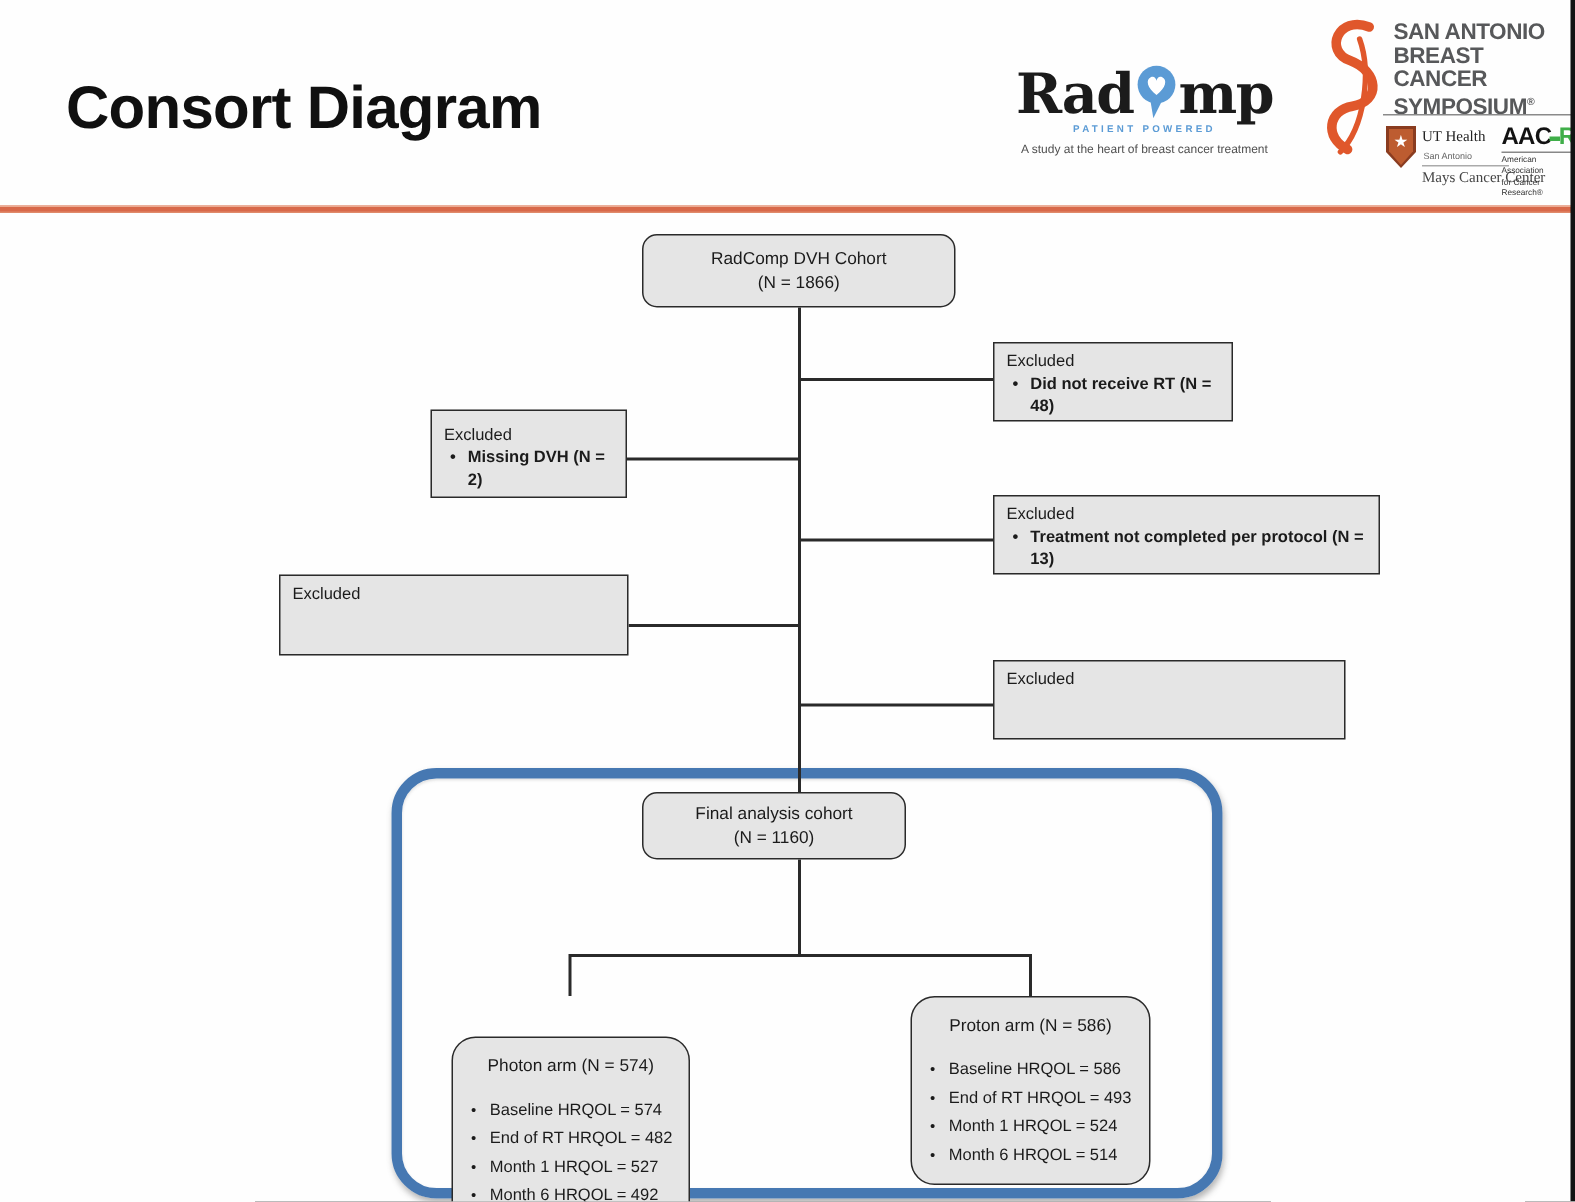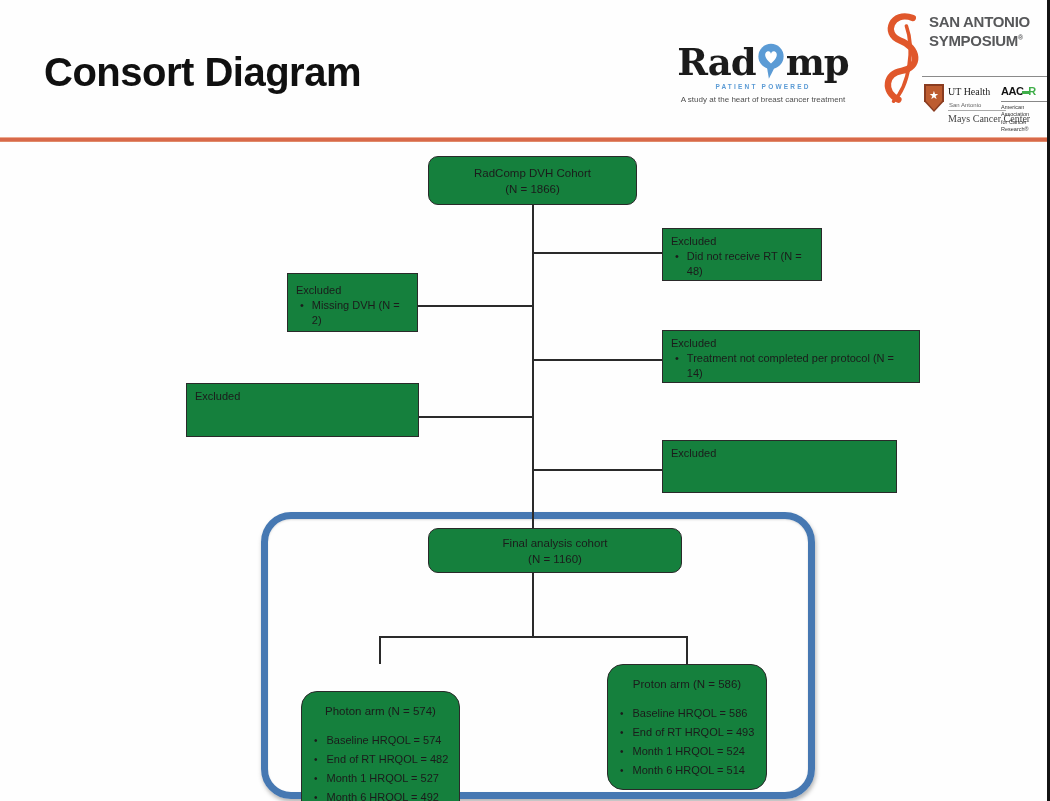--- a/index.html
+++ b/index.html
@@ -42,36 +42,36 @@
     background:#bd5c30; clip-path:polygon(0 0,100% 0,100% 62%,50% 100%,0 62%);
     color:#fff; font-size:11px; line-height:18px; text-align:center; }
   #uth-name { left:948px; top:86px; font-family:"Liberation Serif", serif;
     font-size:10px; color:#222; }
   #uth-sub { left:949px; top:102px; font-size:6px; color:#666; }
   #uth-div { left:948px; top:110px; width:58px; height:1px; background:#aaa; }
   #uth-sub2 { left:948px; top:113px; font-family:"Liberation Serif", serif;
     font-size:10px; color:#444; }
 
   #aacr { left:1001px; top:84px; width:50px; }
-  .aacr-row { display:flex; align-items:center; font-weight:bold; font-size:11px;
+  .aacr-row { display:flex; align-items:center; font-weight:bold; font-size:16px;
     letter-spacing:-0.5px; color:#121212; line-height:15px; }
   .aacr-dash { display:inline-block; width:7px; height:3px; background:#3fae49; margin:1px 0 0 -1px; }
   .aacr-r { color:#3fae49; margin-left:-1px; }
   #aacr-div { width:48px; height:1px; background:#888; margin-top:2px; }
   .aacr-sub { font-size:5.5px; line-height:6.5px; color:#333; margin-top:2px; }
 
   
   .fc-line { position:absolute; background:#2a2a2a; z-index:3; }
-  .fc-box { position:absolute; background:#15803d; border:1.6px solid #2a2a2a;
+  .fc-box { position:absolute; background:#e5e5e5; border:1.6px solid #2a2a2a;
     color:#1b1b1b; z-index:4; }
   .fc-rounded { border-radius:10px; display:flex; flex-direction:column;
     align-items:center; justify-content:center; text-align:center;
     font-size:11.5px; line-height:16px; }
   .fc-excl { padding:5px 8px; font-size:11px; line-height:15px; }
-  .fc-bullet { display:flex; }
+  .fc-bullet { display:flex;font-weight:bold; }
   .fc-bullet::before { content:"•"; margin:0 8px 0 4px; }
   .arm-box { border-radius:16px; padding-top:13px; font-size:11px; }
   .arm-title { text-align:center; font-size:11.5px; }
   .arm-list { list-style:none; margin-top:14px; padding-left:12px; }
   .arm-list li { display:flex; line-height:19px; font-size:11px; }
   .arm-list li::before { content:"•"; margin-right:9px; font-size:10px; }
   #highlight-box { left:261px; top:512px; width:554px; height:287px;
     border:7px solid #4678b2; border-radius:30px; z-index:2; background:transparent;
     box-shadow:1px 3px 4px rgba(90,90,90,.45), inset 0 1px 2px rgba(120,120,120,.25); }
 </style>
@@ -95,20 +95,21 @@
   </div>
 
   <div id="page-title" class="abs">Consort Diagram</div>
 
   <svg class="abs sabcs-ribbon" viewBox="0 0 60 130">
     <path d="M46 10 C 20 0, 8 30, 30 38 C 54 47, 56 72, 32 76 C 12 79, 8 102, 28 112" fill="none" stroke="#e0572b" stroke-width="8" stroke-linecap="round"></path>
     <path d="M22 114 C 42 94, 48 48, 38 20" fill="none" stroke="#e0572b" stroke-width="4.5" stroke-linecap="round"></path>
   </svg>
   <div id="sabcs-text" class="abs">
     <div>SAN ANTONIO</div>
+    <div>BREAST CANCER</div>
     <div><span>SYMPOSIUM</span><sup>®</sup></div>
   </div>
   <div id="sabcs-div" class="abs"></div>
 
   <div id="uth-shield" class="abs">
     <div class="inner">★</div>
   </div>
   <div id="uth-name" class="abs">UT Health</div>
   <div id="uth-sub" class="abs">San Antonio</div>
   <div id="uth-div" class="abs"></div>
@@ -156,33 +157,33 @@
   <div class="fc-box fc-excl" style="left:287px; top:273px; width:131px; height:59px; padding-top:9px;">
     <div>Excluded</div>
     <div class="fc-bullet">
         <span>Missing DVH (N = 2)</span>
       </div>
   </div>
 
   <div class="fc-box fc-excl" style="left:662px; top:330px; width:258px; height:53px;">
     <div>Excluded</div>
     <div class="fc-bullet">
-        <span>Treatment not completed per protocol (N = 14)</span>
+        <span>Treatment not completed per protocol (N = 13)</span>
       </div>
   </div>
 
   <div class="fc-box fc-excl" style="left:186px; top:383px; width:233px; height:54px;">
     <div>Excluded</div>
   </div>
 
   <div class="fc-box fc-excl" style="left:662px; top:440px; width:235px; height:53px;">
     <div>Excluded</div>
   </div>
 
-  <div class="fc-box fc-rounded" style="left:428px; top:528px; width:254px; height:45px;">
+  <div class="fc-box fc-rounded" style="left:428px; top:528px; width:176px; height:45px;">
     <div>Final analysis cohort</div>
     <div>(N = 1160)</div>
   </div>
 
   <div class="fc-box arm-box" style="left:301px; top:664px; width:159px; height:126px;margin-top:27px;">
     <div class="arm-title">Photon arm (N = 574)</div>
     <ul class="arm-list">
       <li>
           <span>Baseline HRQOL = 574</span>
         </li>

